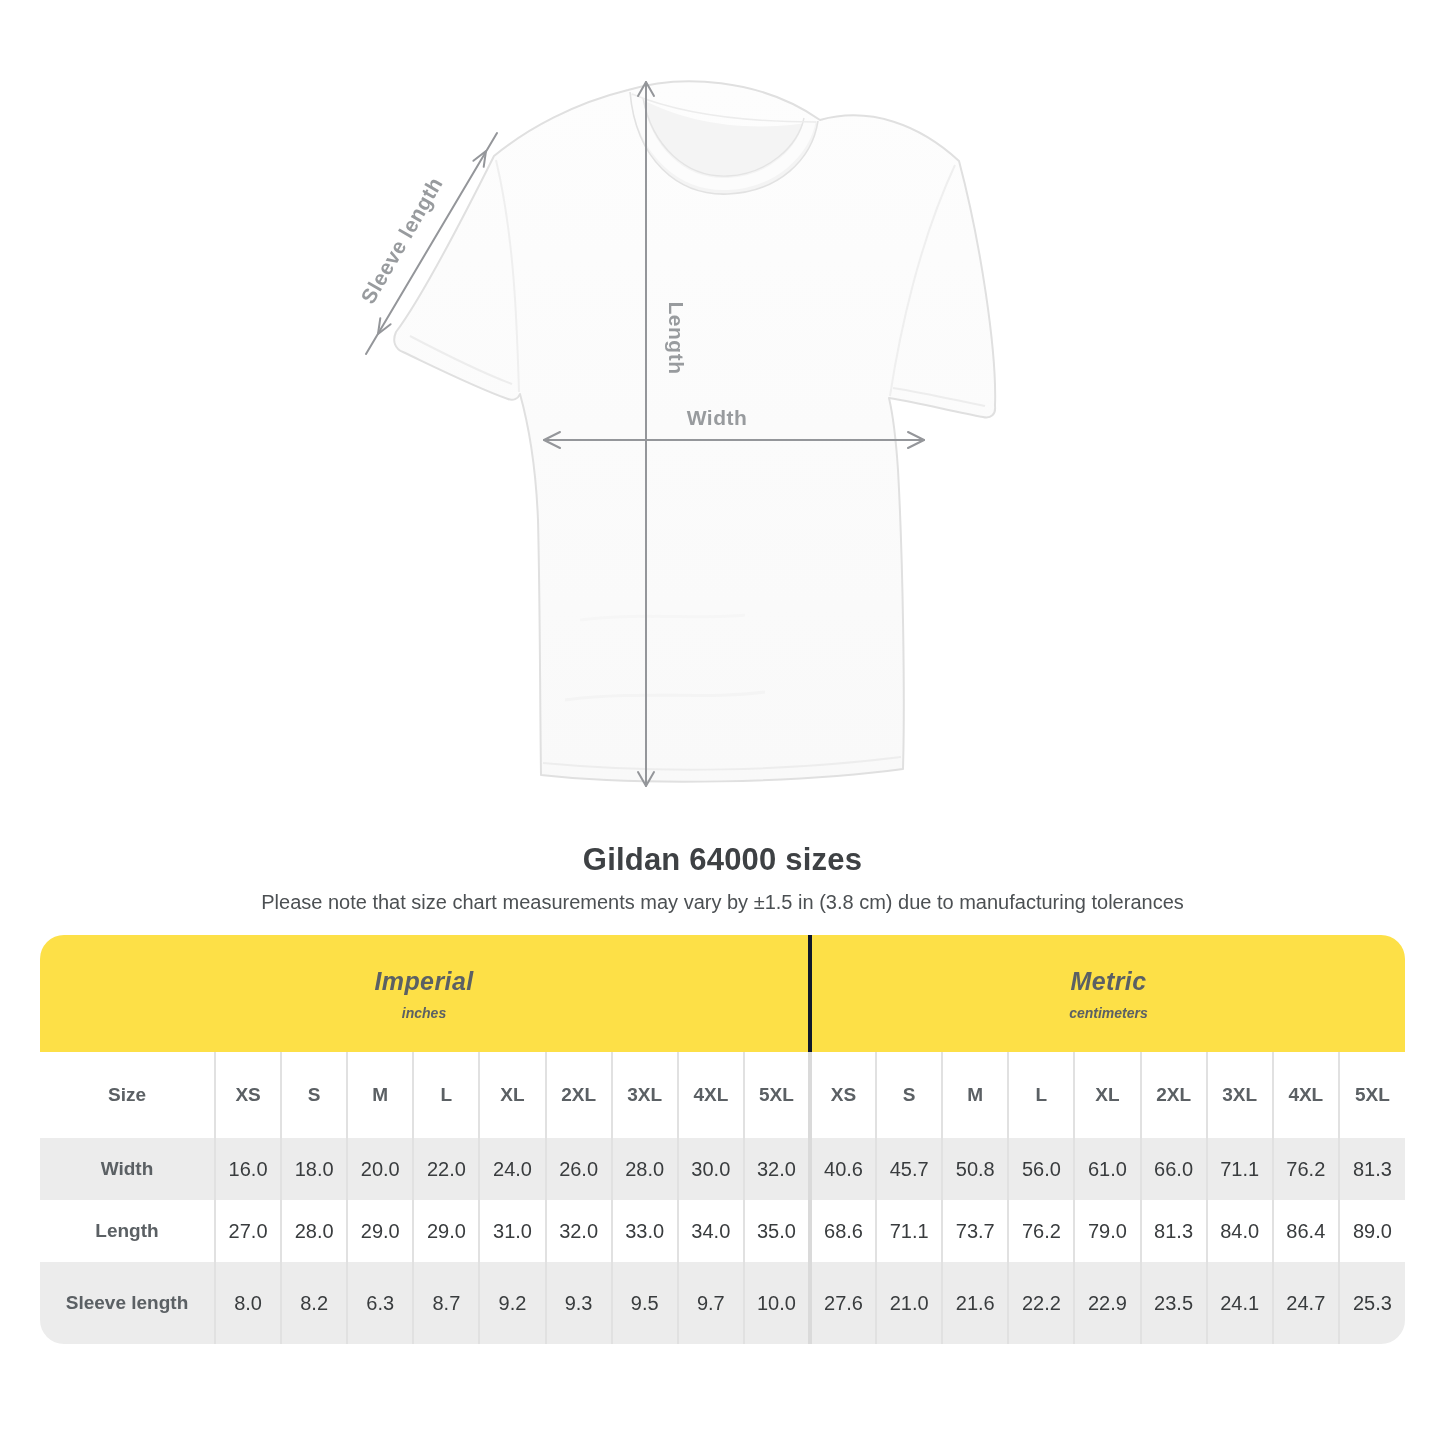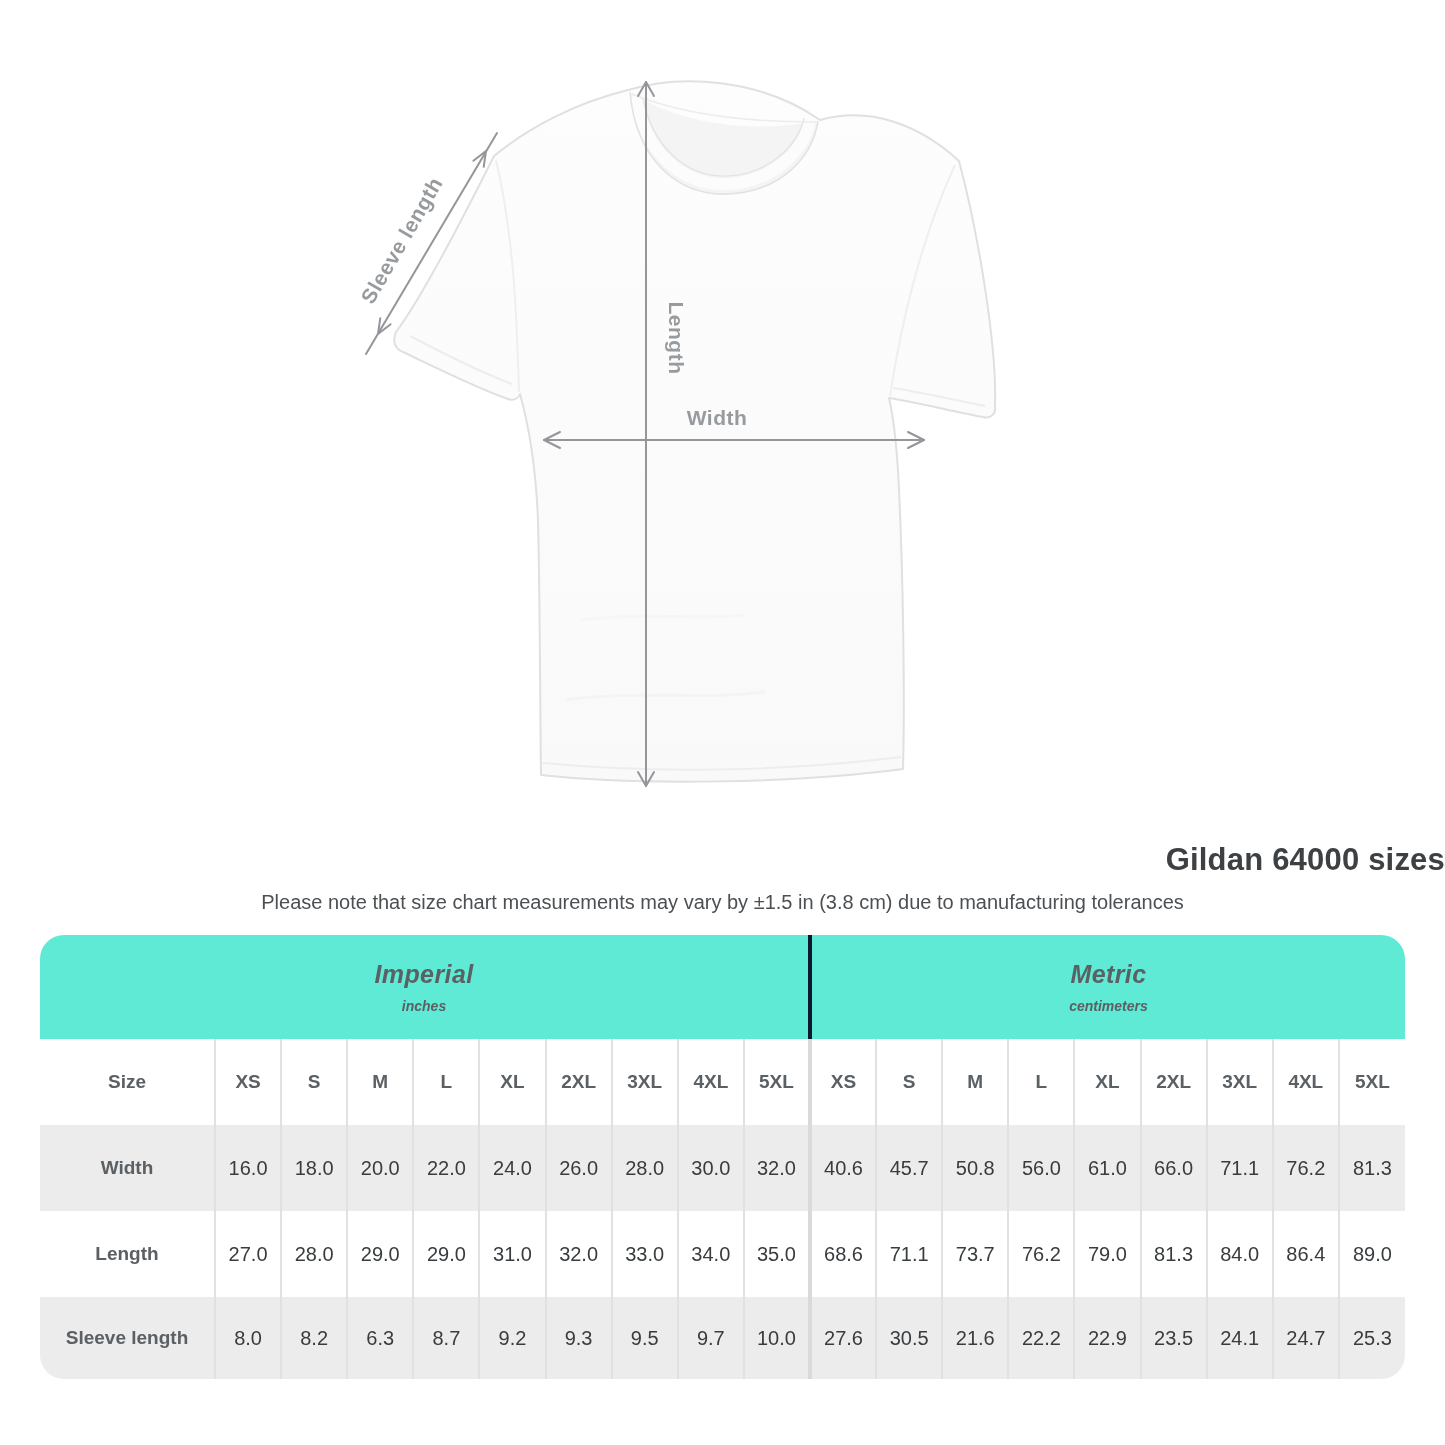--- a/index.html
+++ b/index.html
@@ -7,36 +7,36 @@
   body { font-family:"Liberation Sans", sans-serif; }
   .page { width:1445px; height:1445px; background:#ffffff; overflow:hidden; }
 
   
   .diagram-wrap { width:1445px; height:828px; position:relative; }
   .diagram-wrap svg { display:block; }
   .dim-label { font-weight:bold; font-size:21px; letter-spacing:0.5px; fill:#989b9e; }
 
   
   .heading { text-align:center; }
-  .page-title { font-size:31px; font-weight:bold; color:#3e4144; margin-top:14px; letter-spacing:0.2px;text-align:right; }
+  .page-title { font-size:31px; font-weight:bold; color:#3e4144; margin-top:14px; letter-spacing:0.2px; }
   .page-note { font-size:20px; color:#4c5053; margin-top:13px; }
 
   
   .table-card { margin:21px 40px 0 40px; border-radius:24px; overflow:hidden; }
   table.size-table { width:100%; border-collapse:collapse; table-layout:fixed; }
   .size-table th, .size-table td { text-align:center; vertical-align:middle; padding:0; }
 
-  .unit-row th { height:104px; background:#5eead4; vertical-align:middle; }
+  .unit-row th { height:117px; background:#fde047; vertical-align:middle; }
   .unit-name { font-style:italic; font-weight:bold; font-size:25px; color:#5b6064; letter-spacing:0.4px; }
   .unit-sub  { font-style:italic; font-size:14px; color:#5b6064; margin-top:9px; }
   .unit-metric { border-left:4px solid #0f172a; }
 
   .size-row th { height:86px; background:#ffffff; font-weight:bold; font-size:19px; color:#5b6064; }
   .data-row th.row-label { font-weight:bold; font-size:19px; color:#5b6064; }
-  .data-row td { height:86px; font-size:20px; font-weight:normal; color:#393c3e; }
+  .data-row td { height:62px; font-size:20px; font-weight:normal; color:#393c3e; }
   .data-row.row-gray th, .data-row.row-gray td { background:#ececec; }
   .data-row.row-white th, .data-row.row-white td { background:#ffffff; }
   .row-last td, .row-last th { height:82px; }
 
   .size-row th.cell-div, .data-row td.cell-div { border-left:2px solid #e1e1e1; }
   .size-row th.metric-start, .data-row td.metric-start { border-left:4px solid #dadada; }
 </style>
 </head>
 <body>
 
@@ -222,21 +222,21 @@
           <td class="cell-div">8.0</td>
           <td class="cell-div">8.2</td>
           <td class="cell-div">6.3</td>
           <td class="cell-div">8.7</td>
           <td class="cell-div">9.2</td>
           <td class="cell-div">9.3</td>
           <td class="cell-div">9.5</td>
           <td class="cell-div">9.7</td>
           <td class="cell-div">10.0</td>
           <td class="metric-start">27.6</td>
-          <td class="cell-div">30.5</td>
+          <td class="cell-div">21.0</td>
           <td class="cell-div">21.6</td>
           <td class="cell-div">22.2</td>
           <td class="cell-div">22.9</td>
           <td class="cell-div">23.5</td>
           <td class="cell-div">24.1</td>
           <td class="cell-div">24.7</td>
           <td class="cell-div">25.3</td>
         </tr>
       </tbody>
     </table>

